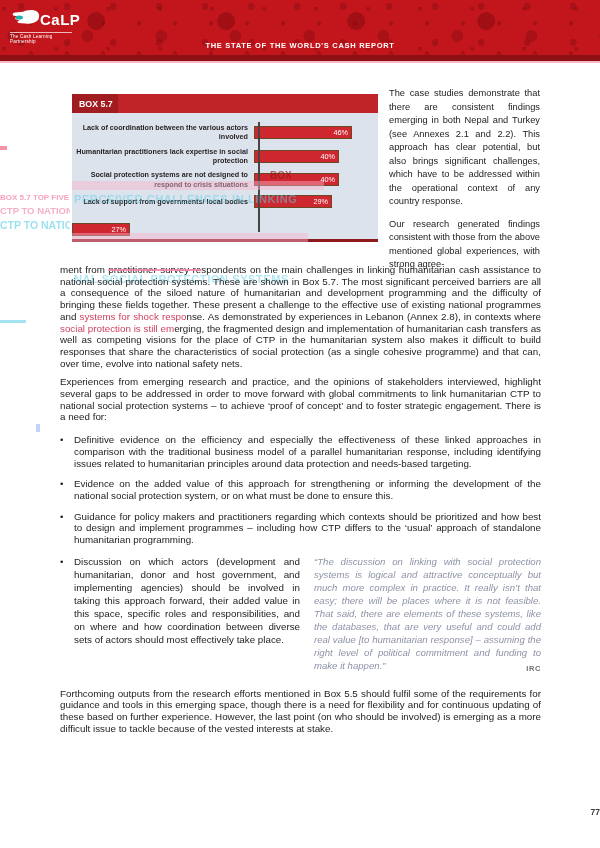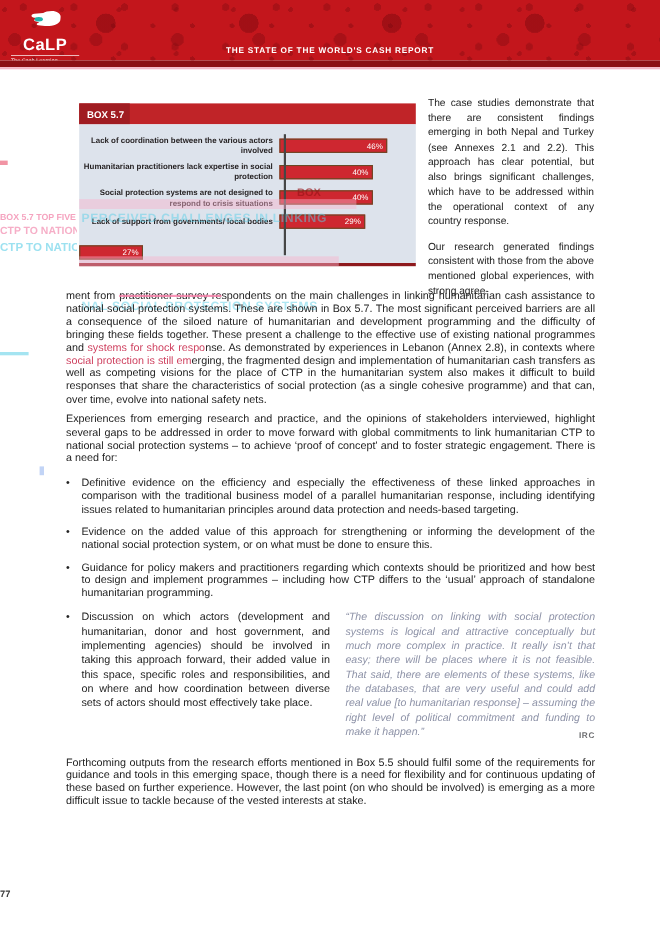--- a/index.html
+++ b/index.html
@@ -11,21 +11,21 @@
     background-image:
       radial-gradient(circle 9px at 74% 32%, rgba(120,8,14,.45) 97%, transparent),
       radial-gradient(circle 6px at 18% 72%, rgba(128,10,16,.40) 97%, transparent),
       radial-gradient(circle 3.5px at 46% 18%, rgba(136,12,18,.45) 97%, transparent),
       radial-gradient(circle 2.2px at 86% 78%, rgba(136,12,18,.50) 97%, transparent),
       radial-gradient(circle 2.2px at 8% 22%, rgba(136,12,18,.45) 97%, transparent);
     background-size:130px 66px,74px 50px,46px 36px,36px 30px,52px 40px;}
   .banner-strip{position:absolute;left:0;top:55px;width:600px;height:6px;background:#8c1014;}
   .banner-pink{position:absolute;left:0;top:61px;width:600px;height:2px;background:#f3b7c6;}
   .logo{position:absolute;left:10px;top:7px;color:#fff;}
-  .logo-row{display:flex;align-items:center;gap:0;flex-direction:column;}
+  .logo-row{display:flex;align-items:center;gap:0;}
   .logo-name{font-size:15px;font-weight:bold;letter-spacing:.5px;}
   .logo-tag{font-size:4.6px;letter-spacing:.2px;margin-top:1px;border-top:.5px solid rgba(255,255,255,.7);padding-top:1px;width:62px;}
   .header-title{position:absolute;left:0;top:41px;width:100%;text-align:center;color:#fff;
     font-size:7.5px;font-weight:bold;letter-spacing:.7px;}
 
   
   .box57{position:absolute;left:72px;top:94px;width:306px;}
   .box-titlebar{display:flex;align-items:flex-start;background:#c02428;}
   .box-label{background:#a01c21;color:#fff;font-weight:bold;font-size:8.8px;padding:5px 5px 4px 7px;white-space:nowrap;}
   .box-title{color:#fff;font-weight:bold;font-size:8.8px;line-height:1.35;padding:5px 10px 4px 6px;
@@ -75,21 +75,21 @@
   .bullet .btext{flex:1;text-align:justify;}
   .cols{display:flex;gap:14px;margin-bottom:9px;}
   .col-left{width:240px;flex:none;line-height:13.1px;}
   .col-right{flex:1;}
   .quote{font-style:italic;color:#8d92a7;font-size:9.6px;line-height:13px;text-align:justify;margin:0;}
   .attr{float:right;font-style:normal;font-weight:bold;font-size:7.5px;color:#6d6e71;
     letter-spacing:.6px;margin-top:3px;}
   .seg-pink{text-decoration:line-through;text-decoration-color:rgba(247,130,170,.85);text-decoration-thickness:2px;}
   .seg-red{color:#cf4260;}
 
-  .page-num{position:absolute;left:0;top:807px;width:100%;text-align:left;
+  .page-num{position:absolute;left:0;top:807px;width:100%;text-align:right;
     font-size:8.5px;font-weight:bold;color:#3a3a3a;}
 </style>
 </head>
 <body>
 
 <div class="page">
 
   <div class="banner">
     <div class="logo">
       <div class="logo-row">

